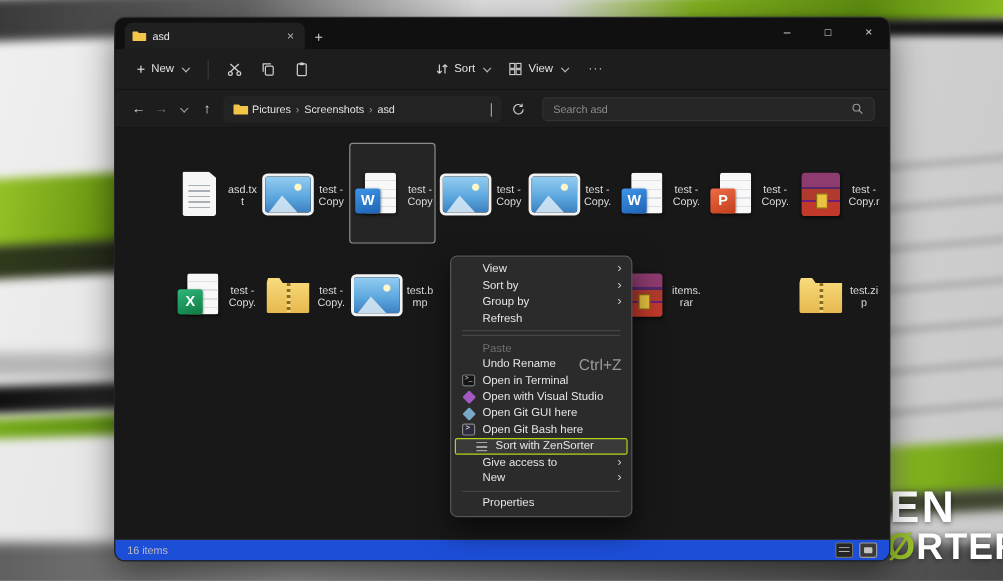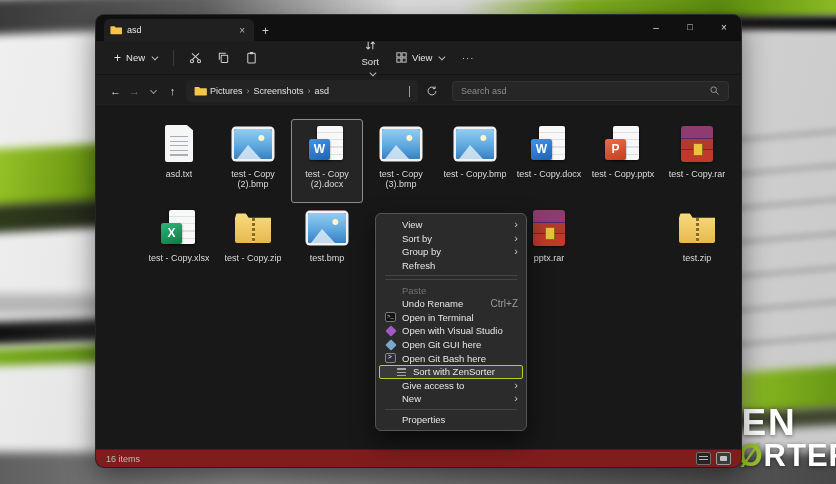--- a/index.html
+++ b/index.html
@@ -48,21 +48,21 @@
   
   .toolbar{height:34px;background:#1d1d1d;display:flex;align-items:center;padding:0 10px;flex:0 0 auto;
     border-bottom:1px solid #151515;color:#e4e4e4;font-size:9.5px;}
   .tbtn{display:flex;align-items:center;gap:4px;padding:4px 8px;border-radius:4px;}
   .tdiv{width:1px;height:16px;background:#3a3a3a;margin:0 8px;}
   .ibtn{width:28px;height:26px;display:flex;align-items:center;justify-content:center;border-radius:4px;}
   .ibtn svg,.tbtn svg{display:block;}
   .plus{font-size:12px;color:#e8e8e8;margin-right:1px;}
   .chev{display:inline-block;width:4.5px;height:4.5px;border-right:1px solid #b9b9b9;border-bottom:1px solid #b9b9b9;
     transform:rotate(45deg) translateY(-1px);margin-left:3px;}
-  .gap-sort{margin-left:88px;flex-direction:column;}
+  .gap-sort{margin-left:88px;}
   .more{letter-spacing:1px;color:#d8d8d8;margin-left:10px;}
 
   
   .addr{height:32px;background:#1d1d1d;display:flex;align-items:center;padding:0 10px;flex:0 0 auto;
     border-bottom:1px solid #141414;color:#d9d9d9;font-size:10px;}
   .nbtn{width:19px;height:22px;display:flex;align-items:center;justify-content:center;font-size:11px;color:#e0e0e0;}
   .nbtn.dim{color:#6f6f6f;}
   .nchev{width:5px;height:5px;border-right:1px solid #9b9b9b;border-bottom:1px solid #9b9b9b;transform:rotate(45deg);}
   .crumbbar{display:flex;align-items:center;height:22px;background:#232323;border-radius:4px;
     padding:0 8px;margin-left:4px;width:232px;font-size:9px;color:#e2e2e2;text-align:right;}
@@ -71,21 +71,21 @@
   .crumb-dd{margin-left:auto;}
   .refresh{width:20px;height:22px;display:flex;align-items:center;justify-content:center;margin-left:4px;}
   .searchbox{flex:1;height:20px;margin-left:10px;margin-right:2px;background:#262626;border:1px solid #323232;
     border-radius:4px;display:flex;align-items:center;padding:0 8px;}
   .searchbox input{flex:1;background:transparent;border:none;outline:none;color:#d8d8d8;font-size:9px;padding:0;}
   .searchbox input::placeholder{color:#8d8d8d;}
 
   
   .filearea{flex:1;background:#181818;position:relative;overflow:hidden;}
   .grid{display:grid;grid-template-columns:repeat(8,74px);grid-auto-rows:84px;padding:12px 0 0 47px;}
-  .file-item{width:72px;display:flex;flex-direction:column;align-items:center;border-radius:3px;padding-top:2px;}
+  .file-item{width:72px;display:flex;flex-direction:row;align-items:center;border-radius:3px;padding-top:2px;}
   .file-item.selected{background:rgba(255,255,255,.06);outline:1px solid #8b8b8b;outline-offset:-1px;}
   .ficon{width:46px;height:46px;position:relative;flex:0 0 auto;}
   .fname{margin-top:2px;font-size:9px;line-height:10px;color:#dcdcdc;text-align:center;max-width:70px;
     overflow:hidden;max-height:20px;word-wrap:break-word;}
 
   
   .t-txt::before{content:"";position:absolute;left:9px;top:4px;width:28px;height:37px;background:#f6f6f6;
     border-radius:2px;box-shadow:0 1px 3px rgba(0,0,0,.6);clip-path:polygon(0 0,78% 0,100% 14%,100% 100%,0 100%);}
   .t-txt::after{content:"";position:absolute;left:14px;top:15px;width:18px;height:21px;
     background:repeating-linear-gradient(180deg,#a7aeb6 0 1.3px,rgba(0,0,0,0) 1.3px 4.6px);}
@@ -109,37 +109,37 @@
     box-shadow:0 1px 3px rgba(0,0,0,.6);}
   .t-rar::after{content:"";position:absolute;left:19px;top:22px;width:8px;height:11px;background:#e8c240;
     border:1.5px solid #8a6d12;border-radius:1px;}
   .t-zip::before{content:"";position:absolute;left:5px;top:8px;width:36px;height:30px;
     background:linear-gradient(180deg,#f9dc7d,#e6b84e);
     clip-path:polygon(0 16%,4% 2%,30% 2%,38% 16%,100% 16%,100% 100%,0 100%);border-radius:2px;}
   .t-zip::after{content:"";position:absolute;left:21.5px;top:13px;width:3px;height:24px;
     background:repeating-linear-gradient(180deg,#8a6a20 0 2.5px,#f3d879 2.5px 5px);}
 
   
-  .statusbar{height:18px;background:#7f1d1d;border-top:1px solid #2a2a2a;display:flex;align-items:center;
+  .statusbar{height:18px;background:#1d4ed8;border-top:1px solid #2a2a2a;display:flex;align-items:center;
     padding:0 10px;color:#bdbdbd;font-size:9px;flex:0 0 auto;}
   .sb-right{margin-left:auto;display:flex;align-items:center;}
   .sb-btn{width:15px;height:13px;border:1px solid #6e6e6e;border-radius:2px;margin-left:5px;position:relative;background:#242424;}
   .sb-btn.lines::after{content:"";position:absolute;inset:3px 2px;
     background:repeating-linear-gradient(180deg,#b5b5b5 0 1px,rgba(0,0,0,0) 1px 3px);}
   .sb-btn.thumbs{border-color:#9c9c9c;background:#3a3a3a;}
   .sb-btn.thumbs::after{content:"";position:absolute;inset:3px;background:#c2c2c2;border-radius:1px;}
 
   
   .cmenu{position:absolute;left:375px;top:213px;width:152px;z-index:20;background:#2b2b2b;
     border:1px solid #555;border-radius:6px;padding:4px 3px;box-shadow:0 10px 24px rgba(0,0,0,.6);
     font-size:9.5px;color:#e6e6e6;}
   .mi{display:flex;align-items:center;height:13.6px;padding:0 4px;border-radius:3px;border:1px solid transparent;}
   .mi-ico{width:13px;height:12px;margin-right:5px;flex:0 0 auto;position:relative;}
   .mi-label{flex:1;white-space:nowrap;overflow:hidden;}
-  .mi-right{color:#9a9a9a;font-size:10px;margin-left:6px;white-space:nowrap;}
+  .mi-right{color:#9a9a9a;font-size:13px;margin-left:6px;white-space:nowrap;}
   .mi-right.subarrow{color:#c9c9c9;font-size:11px;line-height:1;}
   .msep{height:1px;background:#454545;margin:3px 6px;}
   .mi.disabled .mi-label{color:#6f6f6f;}
   .mi.highlighted{border:1px solid #b9cf1f;background:#3a3a3a;border-radius:2px;padding-left:15px;}
   .mi-terminal::before{content:"";position:absolute;inset:1px 1px;background:#141414;border:1px solid #777;border-radius:2px;}
   .mi-terminal::after{content:">_";position:absolute;left:3px;top:2px;font-size:6px;color:#ddd;line-height:1;}
   .mi-visual-studio::before{content:"";position:absolute;left:3px;top:2px;width:8px;height:8px;background:#a259c4;
     transform:rotate(45deg);border-radius:1px;}
   .mi-git-gui::before{content:"";position:absolute;left:3px;top:2px;width:8px;height:8px;background:#7ba7c9;
     transform:rotate(45deg);border-radius:1px;}
@@ -323,21 +323,21 @@
           <div class="file-item" style="grid-area: 2 / 2;">
     <div class="ficon t-zip"></div>
     <div class="fname">test - Copy.zip</div>
   </div>
           <div class="file-item" style="grid-area: 2 / 3;">
     <div class="ficon t-bmp"></div>
     <div class="fname">test.bmp</div>
   </div>
           <div class="file-item" style="grid-area: 2 / 6;">
     <div class="ficon t-rar"></div>
-    <div class="fname">pptx.rar</div>
+    <div class="fname">items.rar</div>
   </div>
           <div class="file-item" style="grid-area: 2 / 8;">
     <div class="ficon t-zip"></div>
     <div class="fname">test.zip</div>
   </div>
         </div>
     </div>
 
     <div class="statusbar">
       <span>16 items</span>

